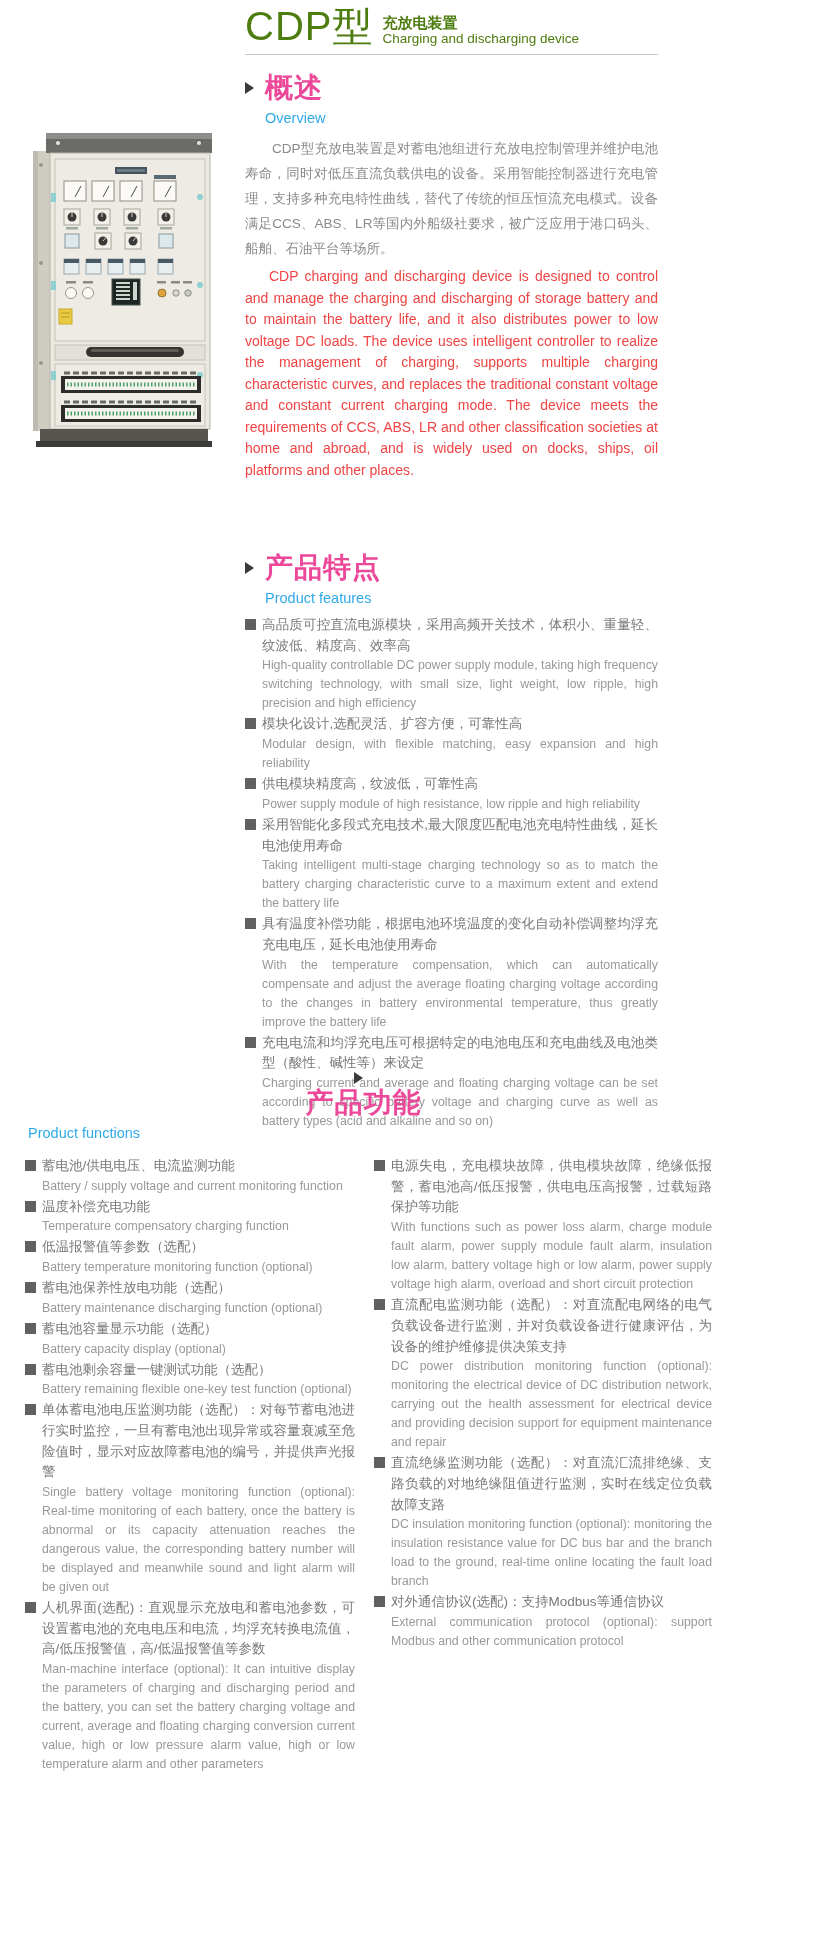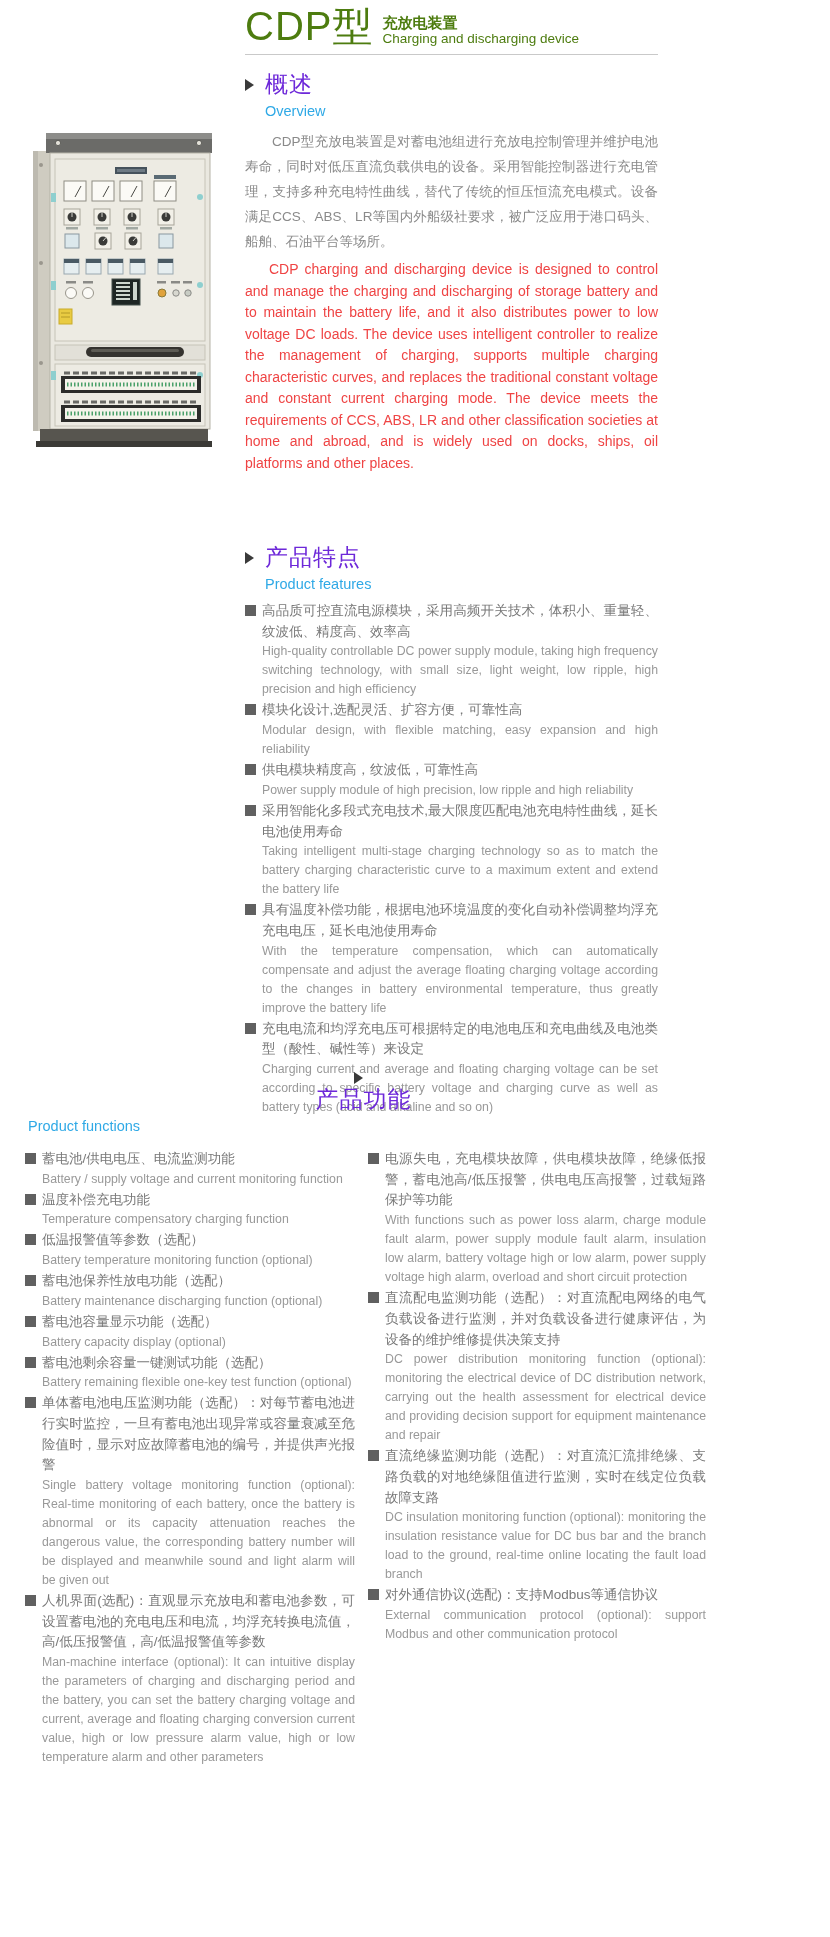--- a/index.html
+++ b/index.html
@@ -13,35 +13,35 @@
   .right-col{position:absolute;left:245px;top:5px;width:413px;}
   .brand{display:flex;align-items:center;color:#4d7c0f;}
   .brand-model{font-size:40px;line-height:1.05;letter-spacing:1px;font-weight:400;}
   .brand-sub{margin-left:9px;margin-top:8px;}
   .brand-sub .zh{font-size:15px;font-weight:bold;line-height:17px;}
   .brand-sub .en{font-size:13.5px;line-height:16px;}
   .rule{border:none;border-top:1px solid #c9c9c9;margin:7px 0 0 0;}
   
   .sec-head{display:flex;align-items:center;margin-top:14px;}
   .arrow{width:0;height:0;border-left:9px solid #3a3a3a;border-top:6px solid transparent;border-bottom:6px solid transparent;flex:0 0 auto;}
-  .sec-title{font-size:23px;color:#6d28d9;margin-left:11px;font-weight:400;letter-spacing:1px;}
+  .sec-title{font-size:28px;color:#ec4899;margin-left:11px;font-weight:700;letter-spacing:1px;}
   .sec-sub{font-size:14.5px;color:#2fa9e6;margin:3px 0 0 20px;}
   
   .p-zh{color:#8a8a8a;font-size:13.5px;line-height:25px;text-align:justify;text-indent:2em;margin:10px 0 0 0;}
   .p-en{color:#ef4444;font-size:14px;line-height:21.5px;text-align:justify;text-indent:24px;margin:5px 0 0 0;}
   
   .list{margin-top:9px;}
   .item{position:relative;padding-left:17px;margin-bottom:1px;}
   .item .sq{position:absolute;left:0;top:4px;width:11px;height:11px;background:#606060;}
   .item .zh{color:#787878;font-size:13.5px;line-height:20.7px;text-align:justify;}
   .item .en{color:#999999;font-size:12.3px;line-height:19px;text-align:justify;}
   .features{margin-top:68px;}
   
   .functions{position:absolute;left:8px;top:1072px;width:700px;}
-  .cols{display:flex;gap:13px;margin-left:17px;margin-top:6px;}
+  .cols{display:flex;gap:19px;margin-left:17px;margin-top:6px;}
   .col-a{width:330px;flex:0 0 auto;}
   .col-b{width:338px;flex:0 0 auto;}
 </style>
 </head>
 <body>
 
 <div class="cabinet-wrap">
   <svg width="185" height="335" viewBox="0 0 185 335">
 
     <rect x="3" y="38" width="18" height="280" fill="#cfccc1"></rect>
@@ -226,21 +226,21 @@
 
         <div class="item">
           <span class="sq"></span>
           <div class="zh">模块化设计,选配灵活、扩容方便，可靠性高</div>
           <div class="en">Modular design, with flexible matching, easy expansion and high reliability</div>
         </div>
 
         <div class="item">
           <span class="sq"></span>
           <div class="zh">供电模块精度高，纹波低，可靠性高</div>
-          <div class="en">Power supply module of high precision, low ripple and high reliability</div>
+          <div class="en">Power supply module of high resistance, low ripple and high reliability</div>
         </div>
 
         <div class="item">
           <span class="sq"></span>
           <div class="zh">采用智能化多段式充电技术,最大限度匹配电池充电特性曲线，延长电池使用寿命</div>
           <div class="en">Taking intelligent multi-stage charging technology so as to match the battery charging characteristic curve to a maximum extent and extend the battery life</div>
         </div>
 
         <div class="item">
           <span class="sq"></span>

